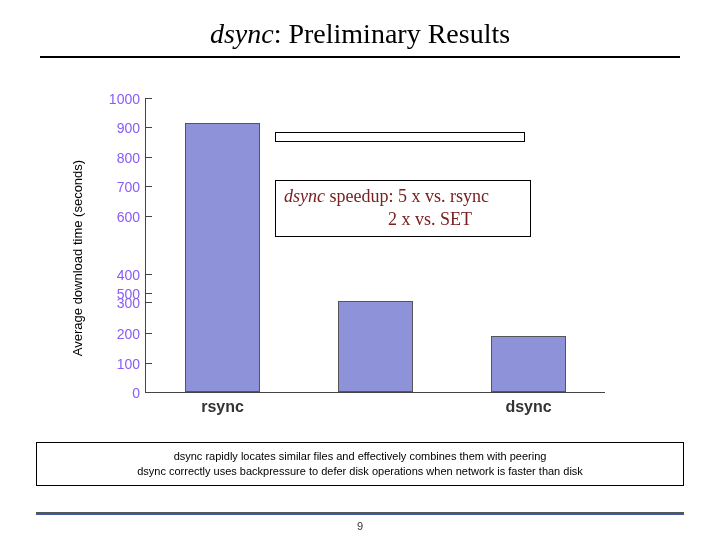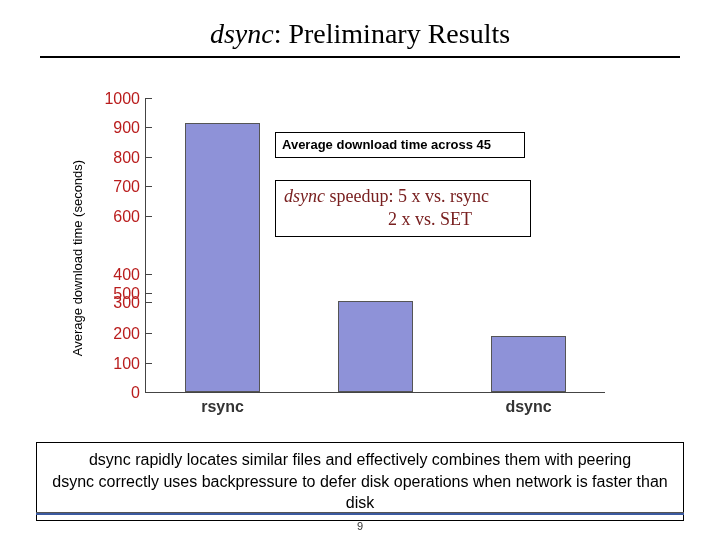--- a/index.html
+++ b/index.html
@@ -51,23 +51,23 @@
     left: 0;
     width: 6px;
     border-top: 1px solid #444;
   }
   .ytick-label {
     position: absolute;
     right: 100%;
     margin-right: 6px;
     transform: translateY(-50%);
     font-family: Arial, sans-serif;
-    font-size: 16px;
+    font-size: 14px;
     white-space: nowrap;
-    color: #b91c1c;
+    color: #8b5cf6;
   }
   .bar {
     position: absolute;
     bottom: 0;
     width: 75px;
     background: #8e92d8;
     border: 1px solid #555;
   }
   .xtick-label {
     position: absolute;
@@ -101,21 +101,21 @@
     line-height: 1.3;
   }
   .speedup-box .em { font-style: italic; }
   .footer-box {
     position: absolute;
     left: 36px;
     right: 36px;
     top: 442px;
     border: 1px solid #000;
     font-family: Arial, sans-serif;
-    font-size: 16px;
+    font-size: 11px;
     text-align: center;
     padding: 6px 10px;
     line-height: 1.35;
     background: #fff;
   }
   .bottom-rule {
     position: absolute;
     left: 36px;
     right: 36px;
     top: 512px;
@@ -180,21 +180,20 @@
         <div class="ytick-label">1000</div>
       </div>
       <div class="bar" style="height: 269.01px; left: 39px; width: 75px;"></div>
       <div class="xtick-label" style="left: 76.5px;">rsync</div>
       <div class="bar" style="height: 91.14px; left: 192px; width: 75px;"></div>
       <div class="bar" style="height: 55.86px; left: 345px; width: 75px;"></div>
       <div class="xtick-label" style="left: 382.5px;">dsync</div>
     </div>
 
   <div class="anno-box" style="left:180px; top:44px; width:250px;">
-    <div>Average download time across 45</div>
   </div>
 
   <div class="speedup-box" style="left:180px; top:92px; width:256px;">
     <div>
       <span class="em">dsync</span><span> speedup: 5 x vs. rsync</span>
     </div>
     <div class="speedup-line2">2 x vs. SET</div>
   </div>
 </div>
 

